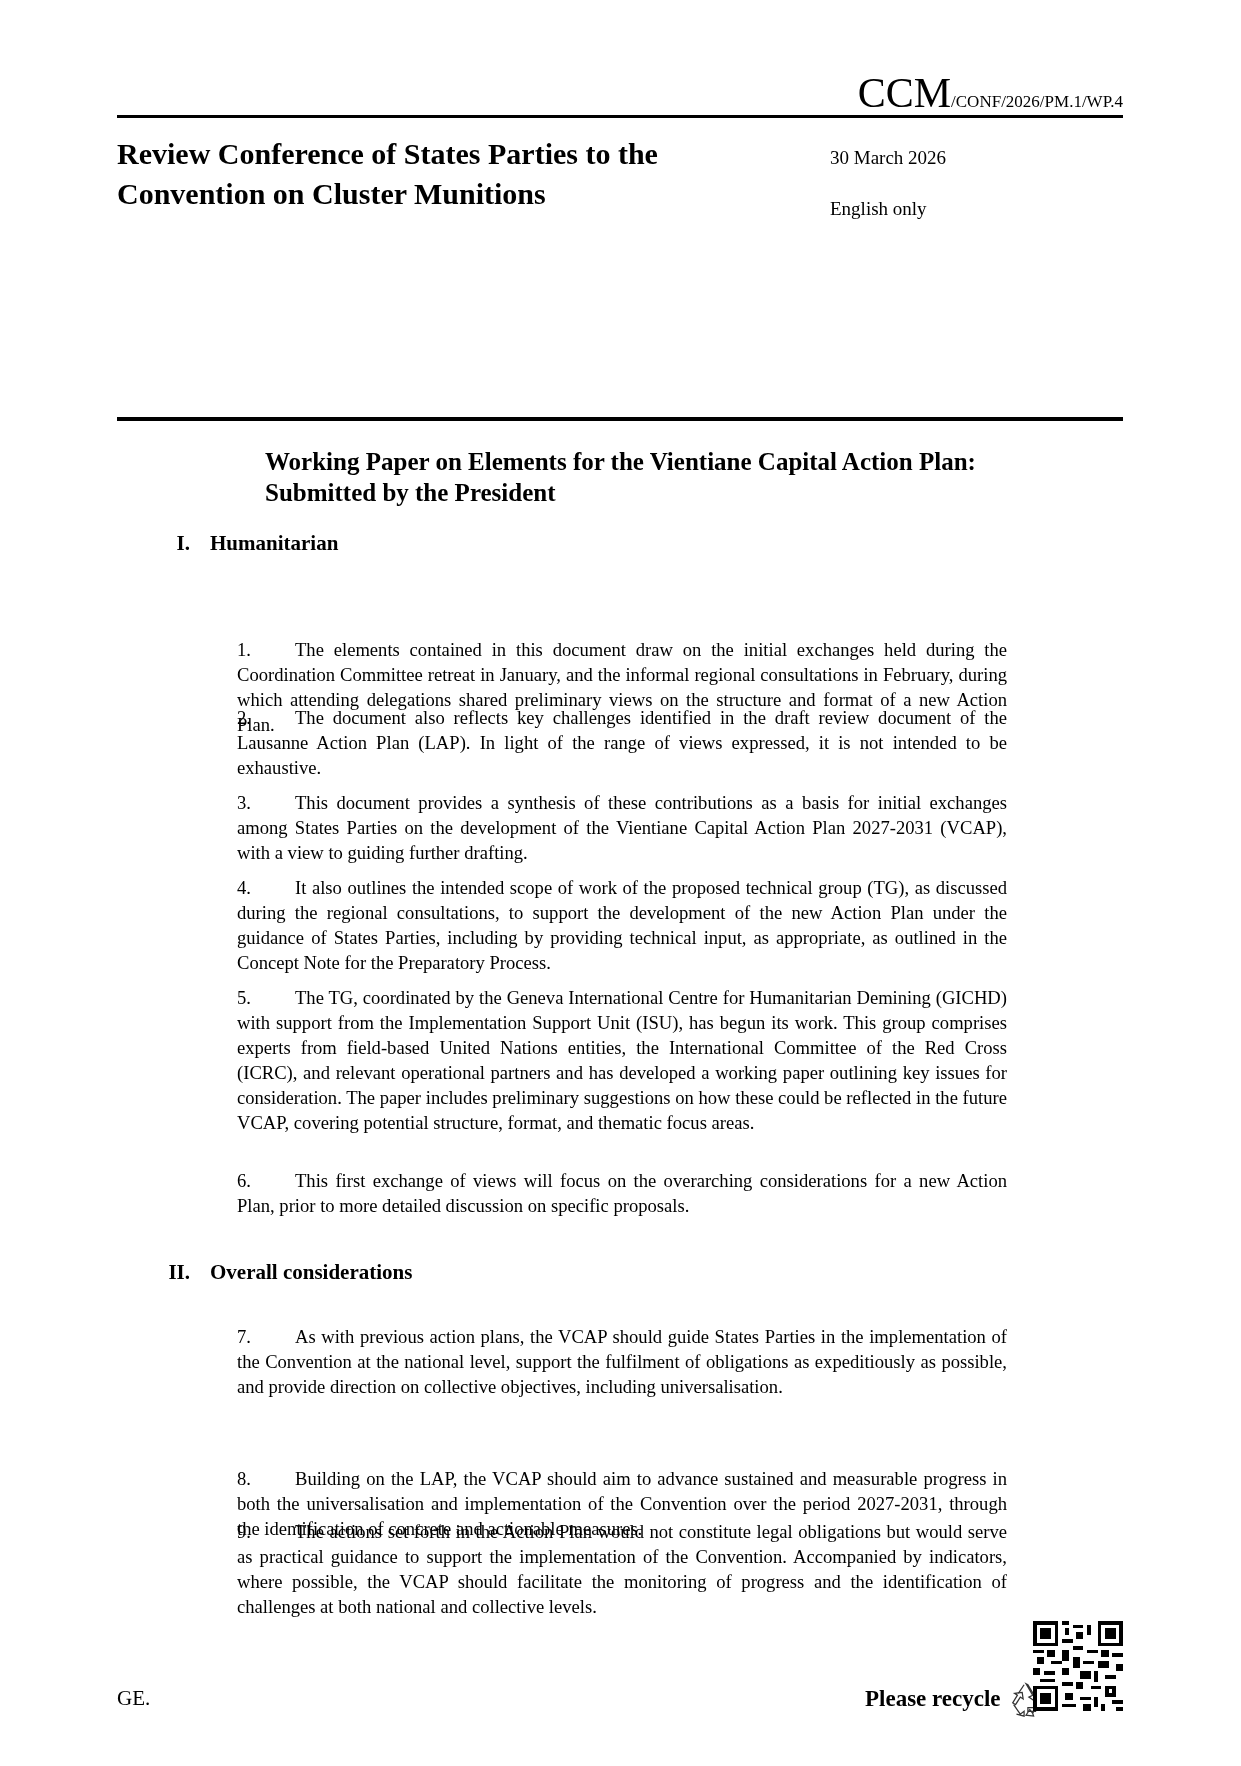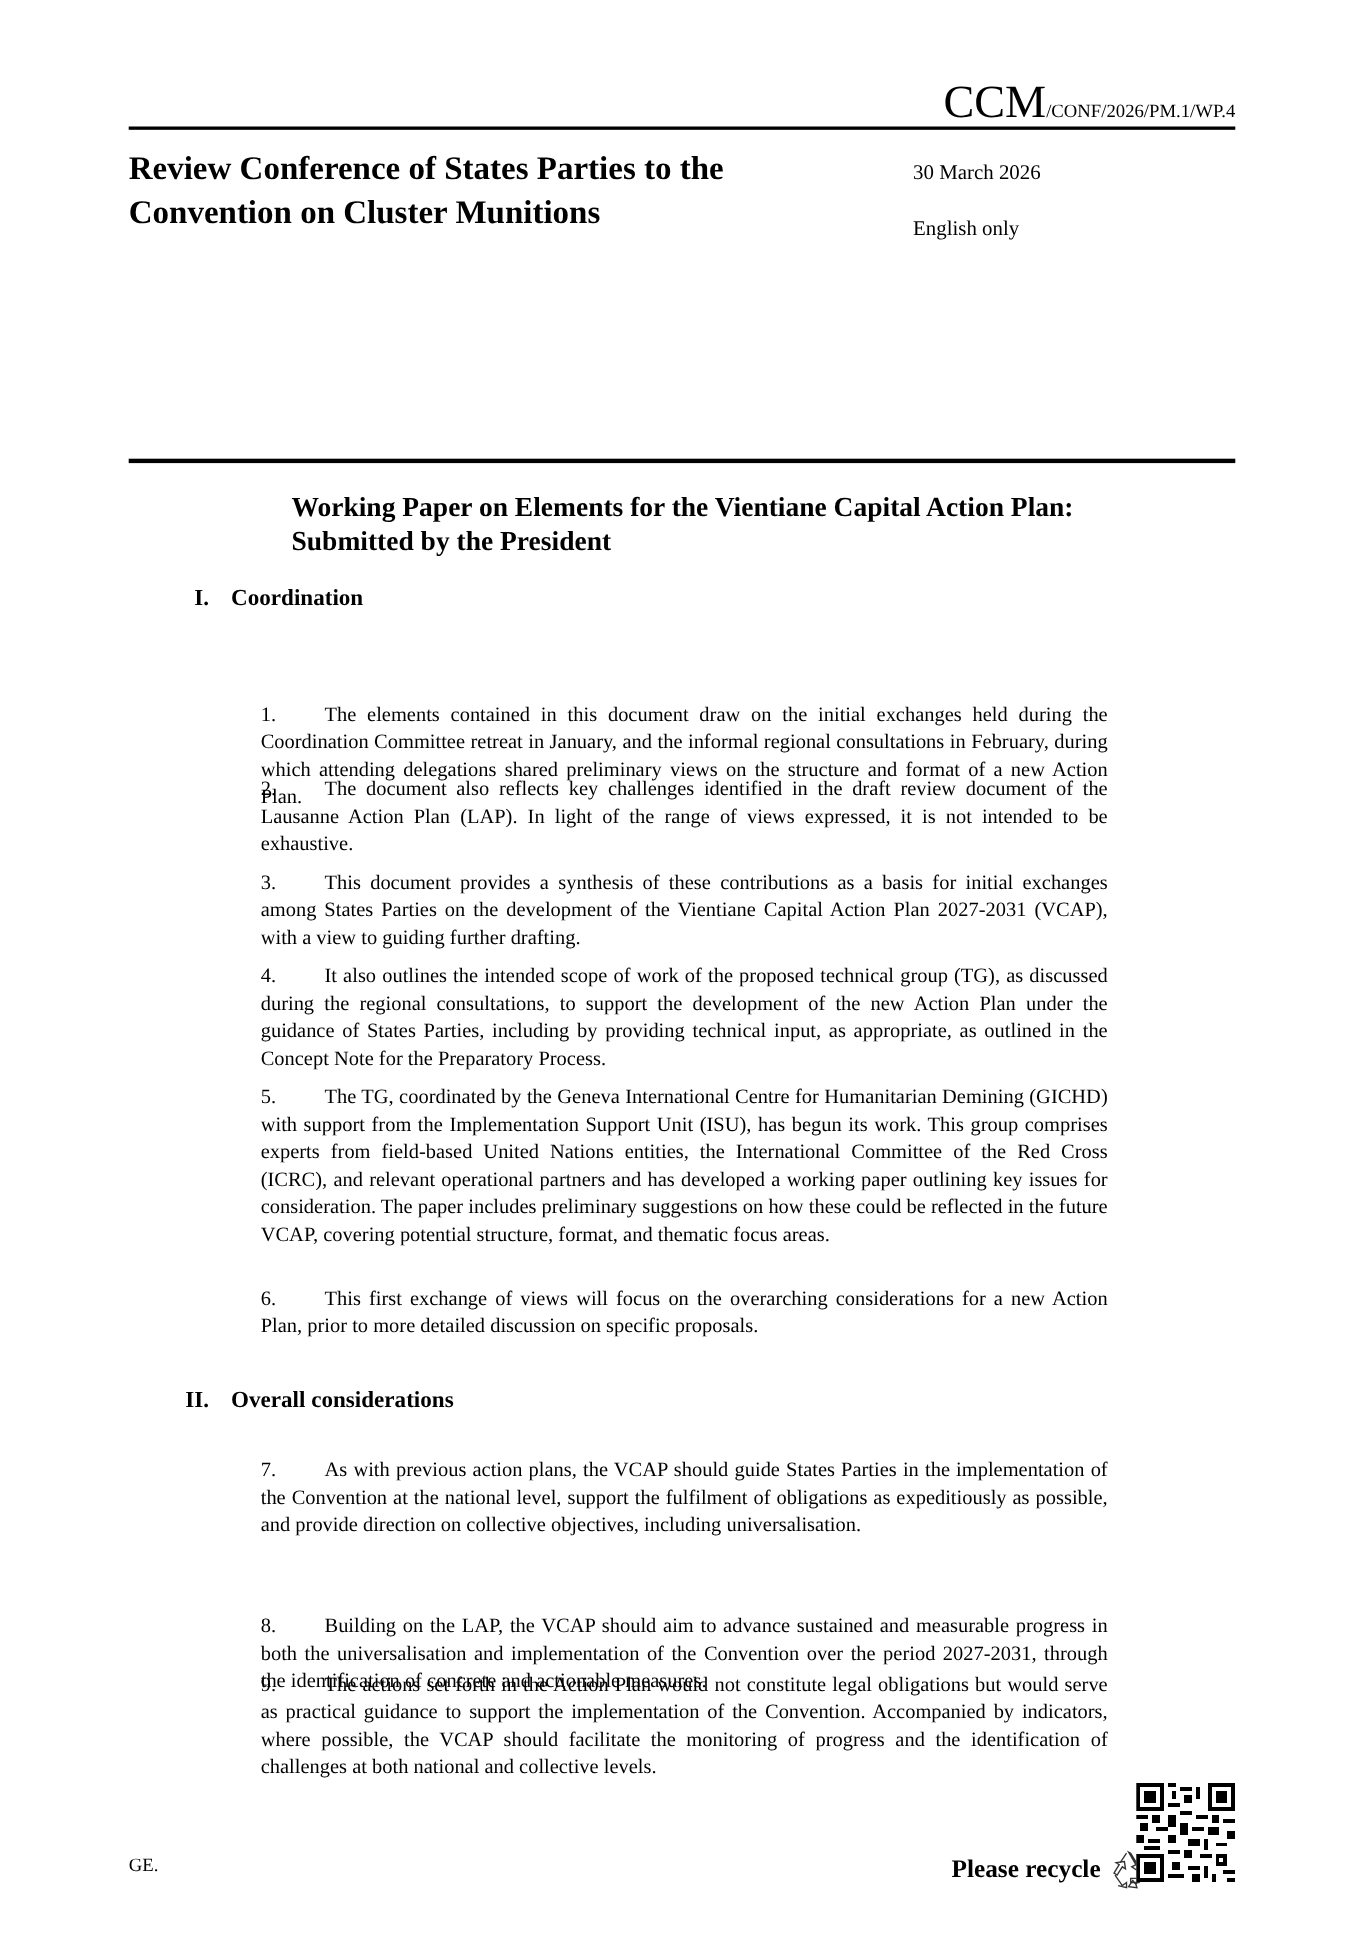--- a/index.html
+++ b/index.html
@@ -40,21 +40,21 @@
   }
   .section-head .num { position: absolute; left: 0; width: 60px; text-align: right; }
   .section-head .label { position: absolute; left: 80px; white-space: nowrap; }
   .para {
     position: absolute; left: 237px; width: 770px;
     font-size: 18.6px; line-height: 25px; text-align: justify;
     margin: 0;
   }
   .para .pnum { display: inline-block; width: 58px; }
   .footer-ge {
-    position: absolute; left: 117px; top: 1686px; font-size: 17px;
+    position: absolute; left: 117px; top: 1686px; font-size: 21px;
   }
   .recycle {
     position: absolute; left: 865px; top: 1680px;
     font-size: 23px; font-weight: bold; white-space: nowrap;
     display: flex; align-items: center; gap: 6px;
   }
   .recycle-icon { width: 38px; height: 38px; }
   .qr {
     position: absolute; left: 1033px; top: 1621px; width: 90px; height: 90px;
   }
@@ -70,21 +70,21 @@
 <div class="body-title">Review Conference of States Parties to the Convention on Cluster Munitions</div>
 <div class="date">30 March 2026</div>
 <div class="lang">English only</div>
 
 <div class="rule-mid"></div>
 
 <div class="doc-title">Working Paper on Elements for the Vientiane Capital Action Plan: Submitted by the President</div>
 
 <div class="section-head" style="left:130px; top:531px;">
   <span class="num">I.</span>
-  <span class="label">Coordination</span>
+  <span class="label">Humanitarian</span>
 </div>
 
 <p class="para" style="top:595px;margin-top:42px;"><span class="pnum">1.</span><span>The elements contained in this document draw on the initial exchanges held during the Coordination Committee retreat in January, and the informal regional consultations in February, during which attending delegations shared preliminary views on the structure and format of a new Action Plan.</span></p>
 
 <p class="para" style="top:705px;"><span class="pnum">2.</span><span>The document also reflects key challenges identified in the draft review document of the Lausanne Action Plan (LAP). In light of the range of views expressed, it is not intended to be exhaustive.</span></p>
 
 <p class="para" style="top:790px;"><span class="pnum">3.</span><span>This document provides a synthesis of these contributions as a basis for initial exchanges among States Parties on the development of the Vientiane Capital Action Plan 2027-2031 (VCAP), with a view to guiding further drafting.</span></p>
 
 <p class="para" style="top:875px;"><span class="pnum">4.</span><span>It also outlines the intended scope of work of the proposed technical group (TG), as discussed during the regional consultations, to support the development of the new Action Plan under the guidance of States Parties, including by providing technical input, as appropriate, as outlined in the Concept Note for the Preparatory Process.</span></p>
 

